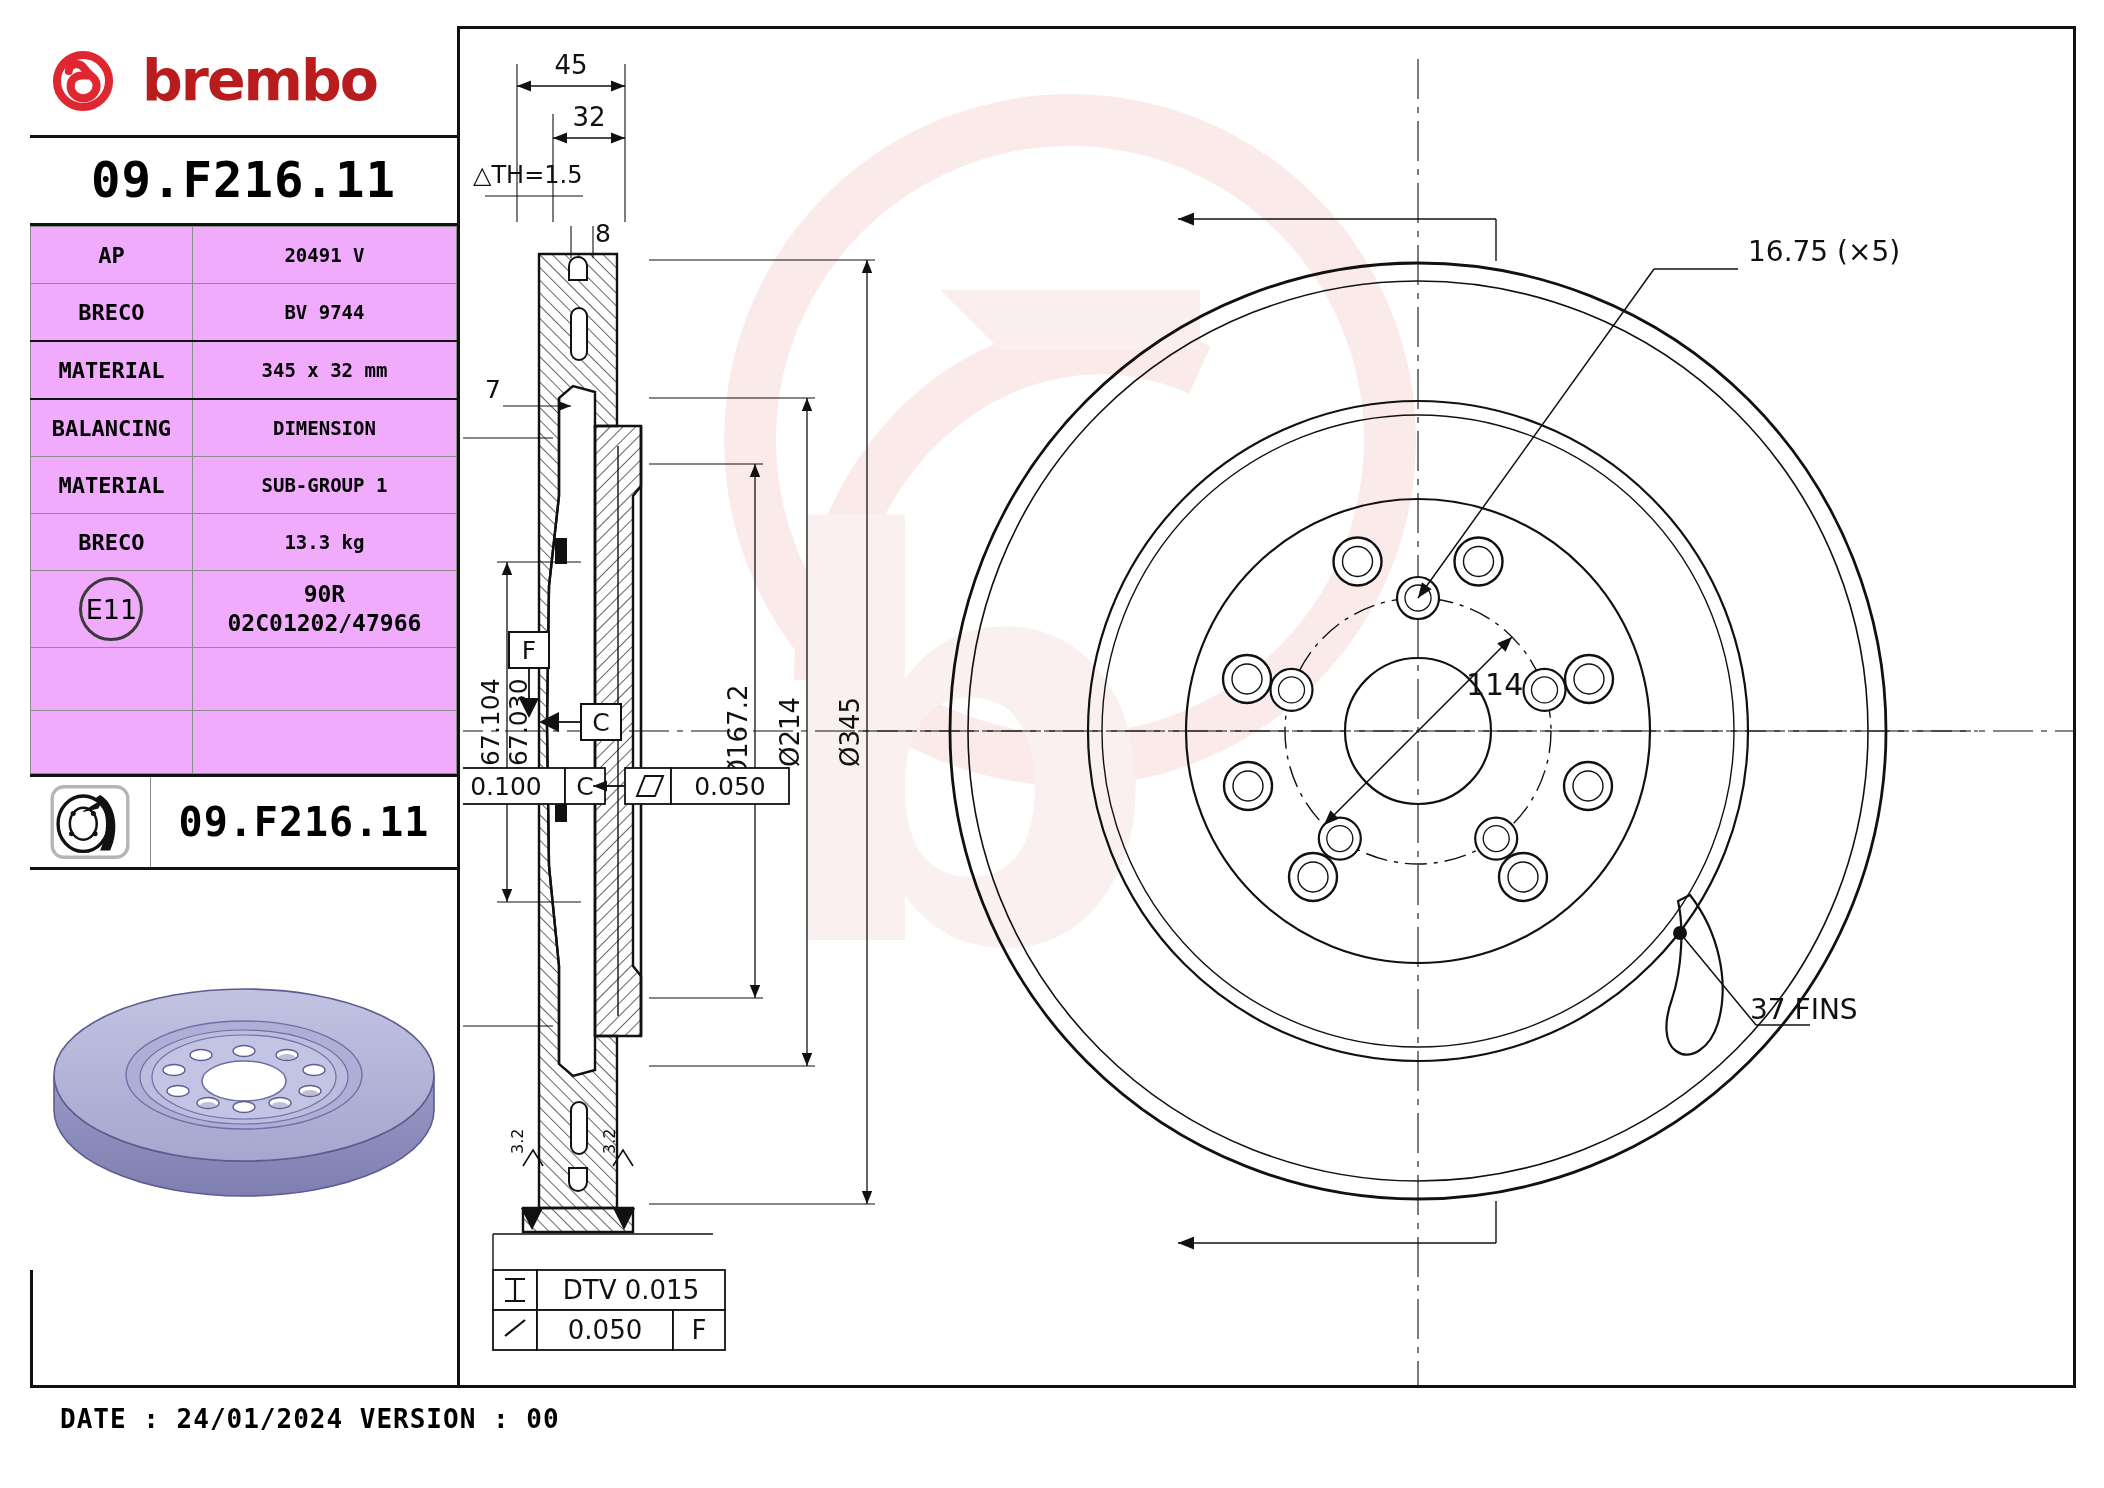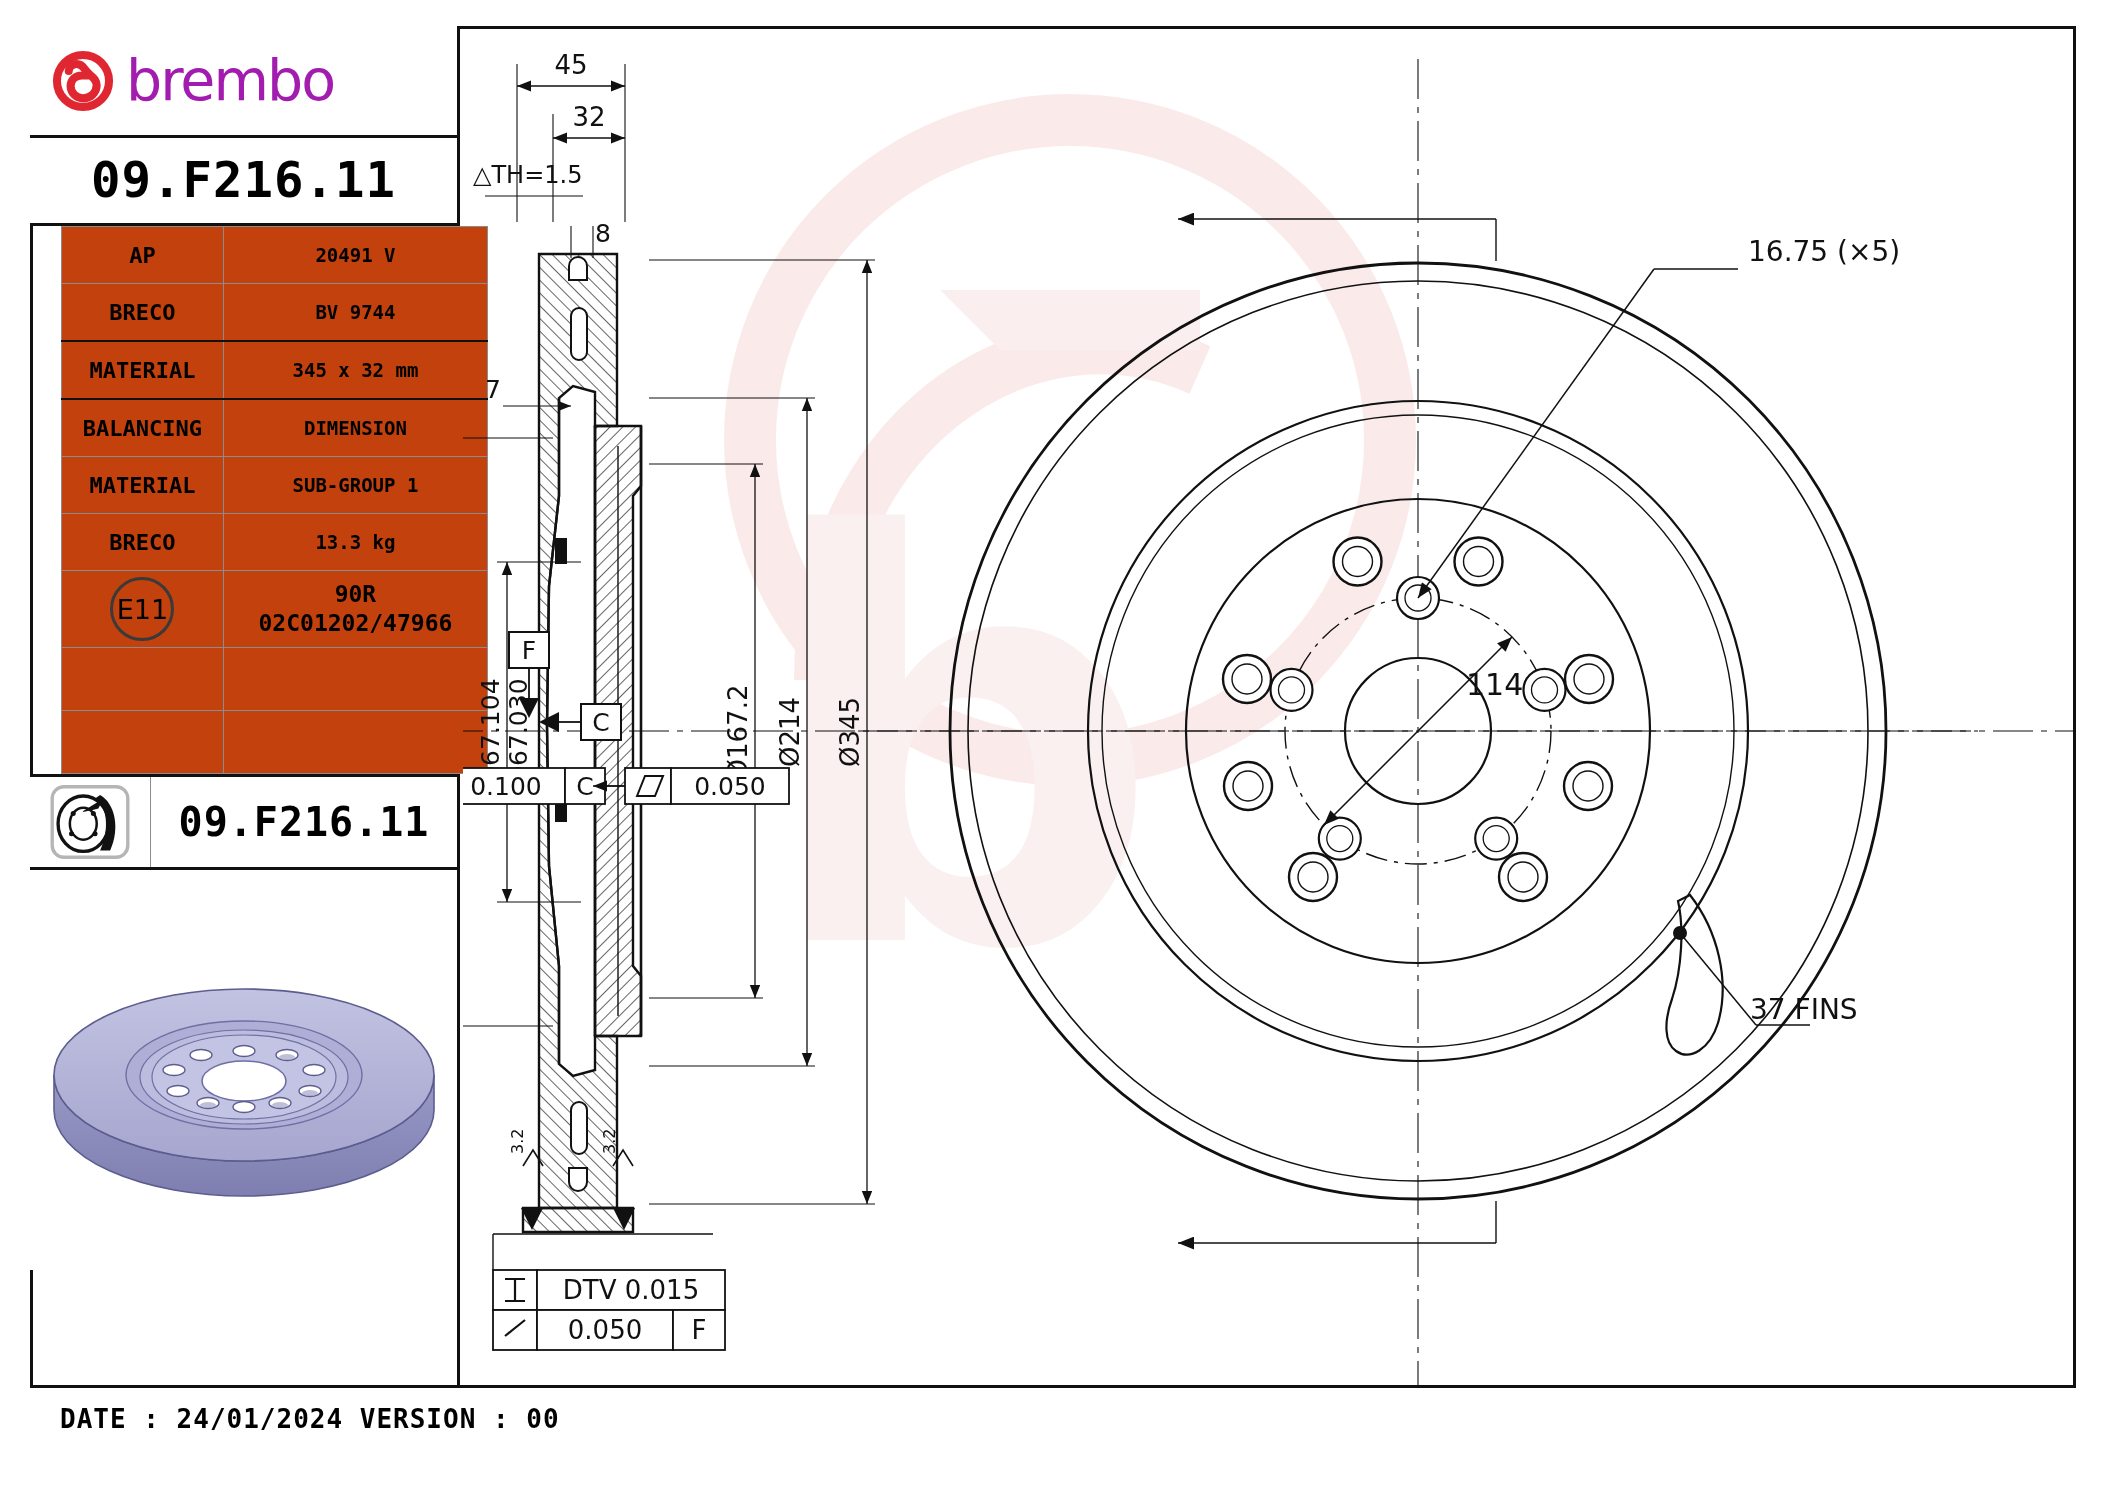--- a/index.html
+++ b/index.html
@@ -11,26 +11,26 @@
   .watermark{position:absolute;left:640px;top:40px;width:1200px;height:1180px;pointer-events:none;z-index:0;opacity:.5;}
 
   
   .frame{position:absolute;left:30px;top:26px;width:2046px;height:1362px;border:3px solid #111;box-sizing:border-box;z-index:2;}
 
   
   .infocol{position:absolute;left:30px;top:26px;width:430px;height:1362px;border-right:3px solid #111;box-sizing:border-box;z-index:3;background:transparent;}
 
   .logobox{position:relative;height:112px;border-bottom:3px solid #111;box-sizing:border-box;display:flex;align-items:center;padding-left:22px;background:#fff;}
   .bmark{width:62px;height:62px;flex:0 0 auto;}
-  .bword{font-family:"DejaVu Sans",sans-serif;font-weight:normal;font-size:57px;color:#a21caf;letter-spacing:-2px;margin-left:12px;line-height:1;}
+  .bword{font-family:"DejaVu Sans",sans-serif;font-weight:bold;font-size:57px;color:#b91c1c;letter-spacing:-2px;margin-left:28px;line-height:1;}
 
   .codebox{height:88px;border-bottom:3px solid #111;box-sizing:border-box;display:flex;align-items:center;justify-content:center;background:#fff;}
   .codebox span{font-size:49px;font-weight:bold;letter-spacing:1px;}
 
-  table.spec{width:100%;border-collapse:collapse;background:#c2410c;margin-left:31px;}
+  table.spec{width:100%;border-collapse:collapse;background:#f0abfc;}
   table.spec td{border:1px solid #8c8c8c;height:56px;text-align:center;font-size:22px;font-weight:bold;padding:0 4px;}
   table.spec td.k{width:38%;letter-spacing:0px;}
   table.spec td.v{width:62%;font-size:19px;}
   table.spec tr.thick td{border-top:2px solid #111;}
   table.spec td.e11k{padding:6px 0;}
   table.spec td.e11v{font-size:23px;line-height:1.25;}
   .ecircle{width:58px;height:58px;border:3px solid #3a3a3a;border-radius:50%;display:inline-flex;align-items:center;justify-content:center;font-size:27px;font-weight:normal;font-family:"DejaVu Sans",sans-serif;}
   table.spec td.blank{height:62px;}
 
   .pnbox{height:96px;border-top:3px solid #111;border-bottom:3px solid #111;box-sizing:border-box;display:flex;align-items:center;background:#fff;}

